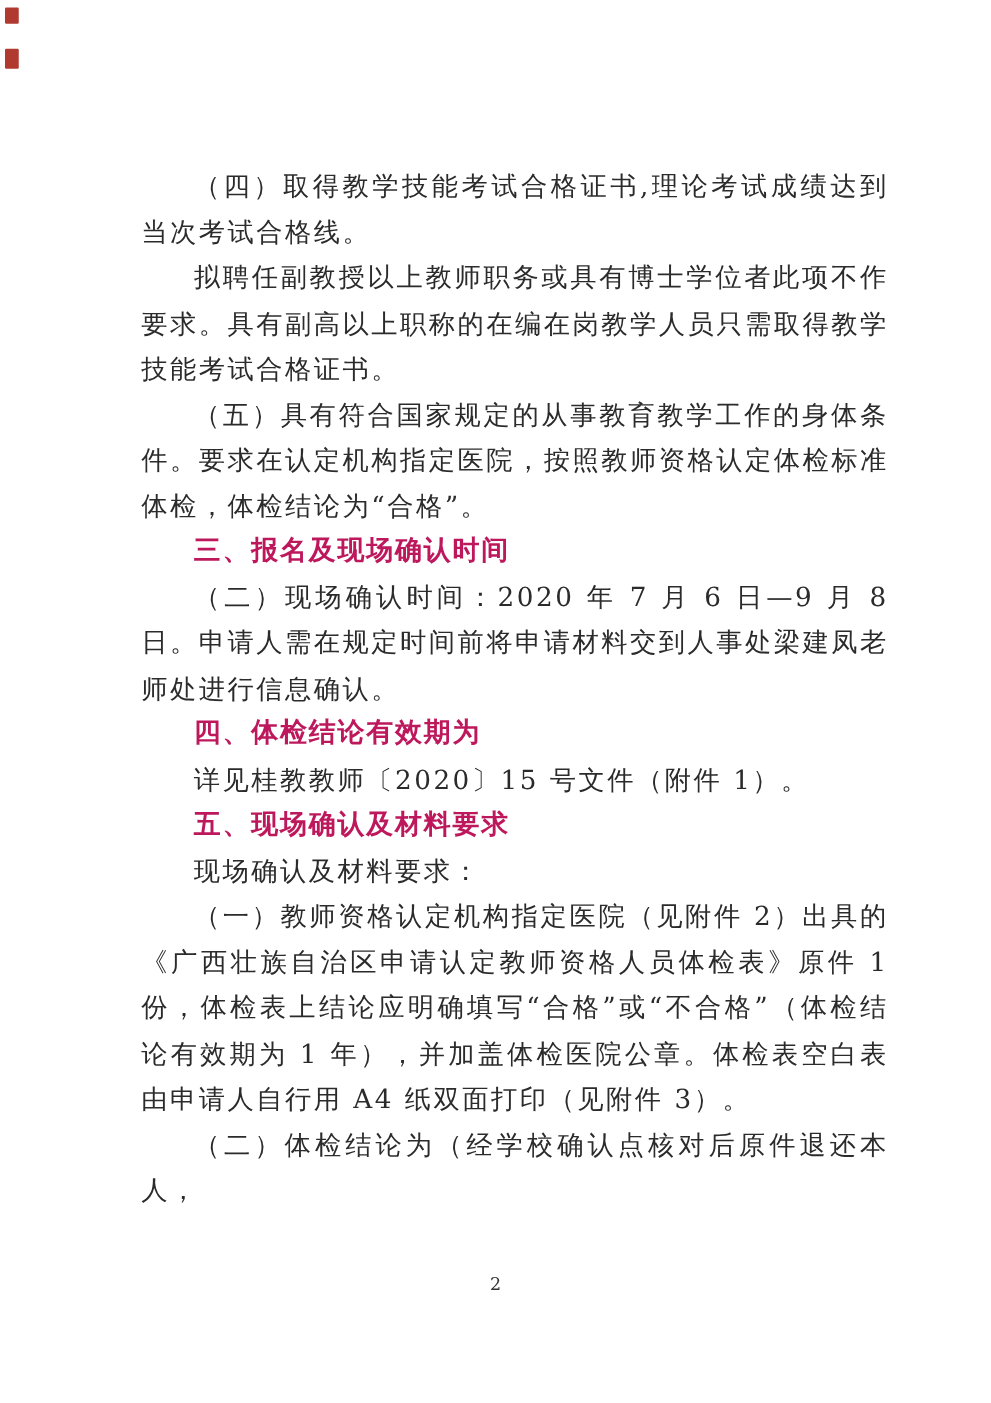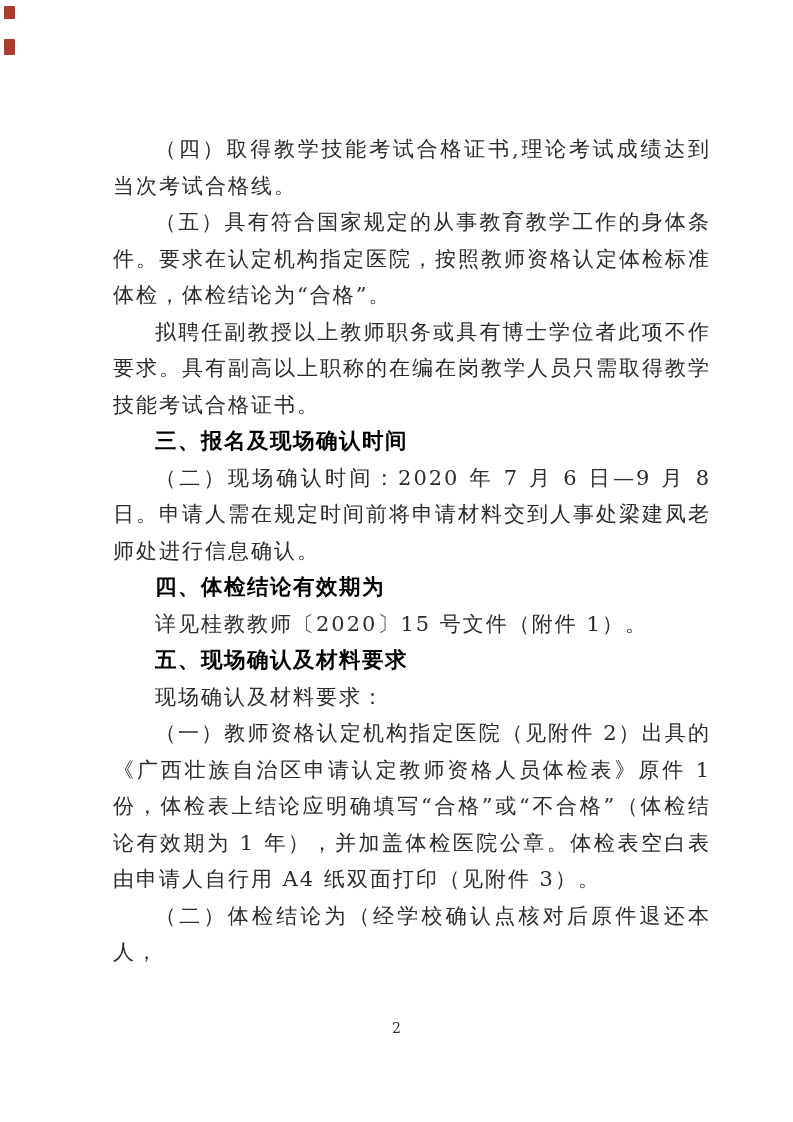--- a/index.html
+++ b/index.html
@@ -45,21 +45,21 @@
     text-indent: 42px;
     color: #2b2b2b;
   }
   .doc-body p.heading {
     font-family: "DejaVu Sans", "Liberation Sans", sans-serif;
     font-weight: 700;
     font-size: 21.5px;
     line-height: 36.5px;
     letter-spacing: 1.5px;
     text-indent: 42px;
-    color: #000000;
+    color: #be185d;
   }
   .page-number {
     position: absolute;
     top: 1018px;
     left: 0;
     width: 793px;
     text-align: center;
     font-family: "DejaVu Serif", "Liberation Serif", serif;
     font-size: 14px;
     line-height: 20px;
@@ -68,22 +68,22 @@
 </style>
 </head>
 <body>
 
 <div class="page">
   <div class="red-mark m1" style="background: rgb(176, 58, 48);"></div>
   <div class="red-mark m2" style="background: rgb(176, 58, 48);"></div>
 
   <div class="doc-body">
       <p class="body">（四）取得教学技能考试合格证书,理论考试成绩达到当次考试合格线。</p>
+      <p class="body">拟聘任副教授以上教师职务或具有博士学位者此项不作要求。具有副高以上职称的在编在岗教学人员只需取得教学技能考试合格证书。</p>
       <p class="body">（五）具有符合国家规定的从事教育教学工作的身体条件。要求在认定机构指定医院，按照教师资格认定体检标准体检，体检结论为“合格”。</p>
-      <p class="body">拟聘任副教授以上教师职务或具有博士学位者此项不作要求。具有副高以上职称的在编在岗教学人员只需取得教学技能考试合格证书。</p>
       <p class="heading">三、报名及现场确认时间</p>
       <p class="body">（二）现场确认时间：2020 年 7 月 6 日—9 月 8 日。申请人需在规定时间前将申请材料交到人事处梁建凤老师处进行信息确认。</p>
       <p class="heading">四、体检结论有效期为</p>
       <p class="body">详见桂教教师〔2020〕15 号文件（附件 1）。</p>
       <p class="heading">五、现场确认及材料要求</p>
       <p class="body">现场确认及材料要求：</p>
       <p class="body">（一）教师资格认定机构指定医院（见附件 2）出具的《广西壮族自治区申请认定教师资格人员体检表》原件 1 份，体检表上结论应明确填写“合格”或“不合格”（体检结论有效期为 1 年），并加盖体检医院公章。体检表空白表由申请人自行用 A4 纸双面打印（见附件 3）。</p>
       <p class="body">（二）体检结论为（经学校确认点核对后原件退还本人，</p>
     </div>
 

